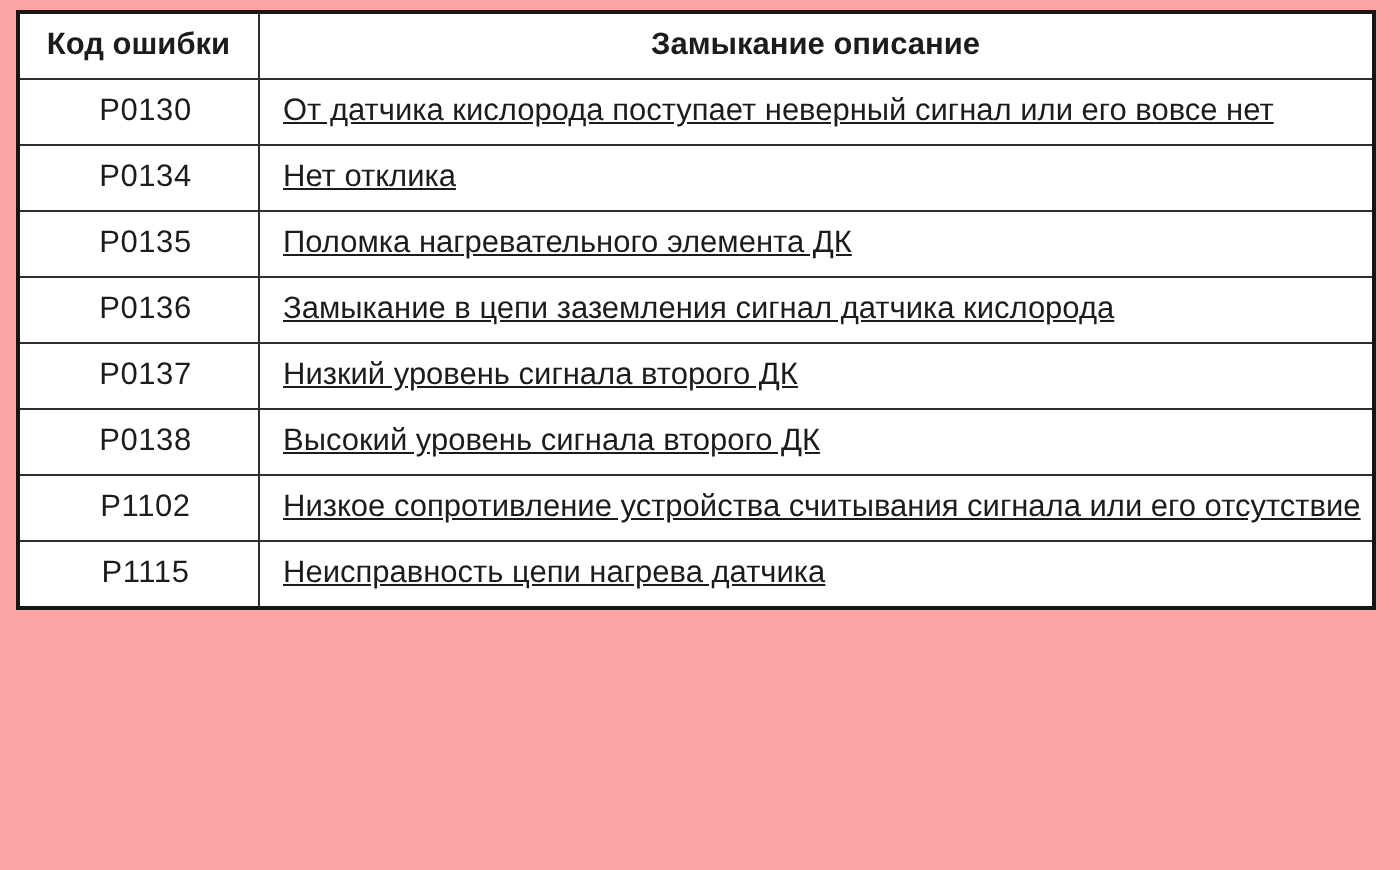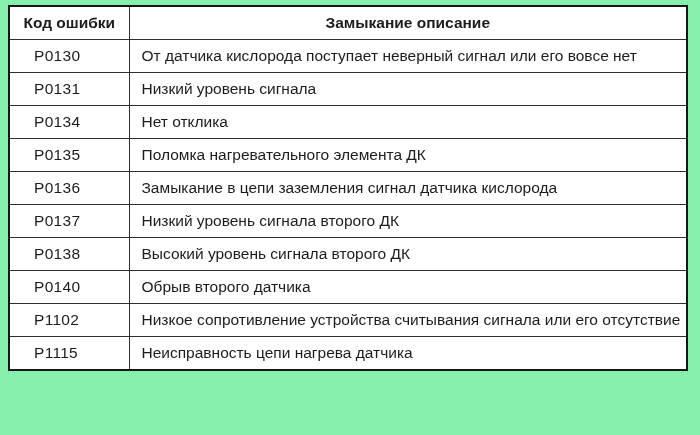--- a/index.html
+++ b/index.html
@@ -12,21 +12,21 @@
     height: 435px;
     overflow: hidden;
     font-family: "Liberation Sans", "DejaVu Sans", sans-serif;
     color: #1c1c1c;
   }
   .page {
     width: 700px;
     height: 435px;
     box-sizing: border-box;
     padding: 5px 8px 7px 8px;
-    background: #86efac;
+    background: #fca5a5;
   }
   table.error-table {
     width: 678px;
     border-collapse: collapse;
     table-layout: fixed;
     background: #ffffff;
     border: 2px solid #161616;
   }
   table.error-table th,
   table.error-table td {
@@ -41,28 +41,29 @@
   col.code-col  { width: 120px; }
   col.desc-col  { width: 558px; }
   thead th {
     font-weight: bold;
     font-size: 16px;
     text-align: center;
     height: 29px;
     border-bottom: 2px solid #222222;
   }
   tbody td.code-cell {
-    text-align: left;
-    padding-left: 24px;
+    text-align: center;
+    padding-left: 8px;
     letter-spacing: 0.3px;
   }
   tbody td.desc-cell {
     text-align: left;
     padding-left: 12px;
     padding-right: 4px;
+    text-decoration: underline;
   }
 </style>
 </head>
 <body>
 
 <div class="page">
   <table class="error-table">
     <colgroup>
       <col class="code-col">
       <col class="desc-col">
@@ -72,24 +73,20 @@
         <th>Код ошибки</th>
         <th>Замыкание описание</th>
       </tr>
     </thead>
     <tbody>
   <tr>
     <td class="code-cell">P0130</td>
     <td class="desc-cell">От датчика кислорода поступает неверный сигнал или его вовсе нет</td>
   </tr>
 
-  <tr>
-    <td class="code-cell">P0131</td>
-    <td class="desc-cell">Низкий уровень сигнала</td>
-  </tr>
 
 
   <tr>
     <td class="code-cell">P0134</td>
     <td class="desc-cell">Нет отклика</td>
   </tr>
 
   <tr>
     <td class="code-cell">P0135</td>
     <td class="desc-cell">Поломка нагревательного элемента ДК</td>
@@ -103,24 +100,20 @@
   <tr>
     <td class="code-cell">P0137</td>
     <td class="desc-cell">Низкий уровень сигнала второго ДК</td>
   </tr>
 
   <tr>
     <td class="code-cell">P0138</td>
     <td class="desc-cell">Высокий уровень сигнала второго ДК</td>
   </tr>
 
-  <tr>
-    <td class="code-cell">P0140</td>
-    <td class="desc-cell">Обрыв второго датчика</td>
-  </tr>
 
 
   <tr>
     <td class="code-cell">P1102</td>
     <td class="desc-cell">Низкое сопротивление устройства считывания сигнала или его отсутствие</td>
   </tr>
 
   <tr>
     <td class="code-cell">P1115</td>
     <td class="desc-cell">Неисправность цепи нагрева датчика</td>

